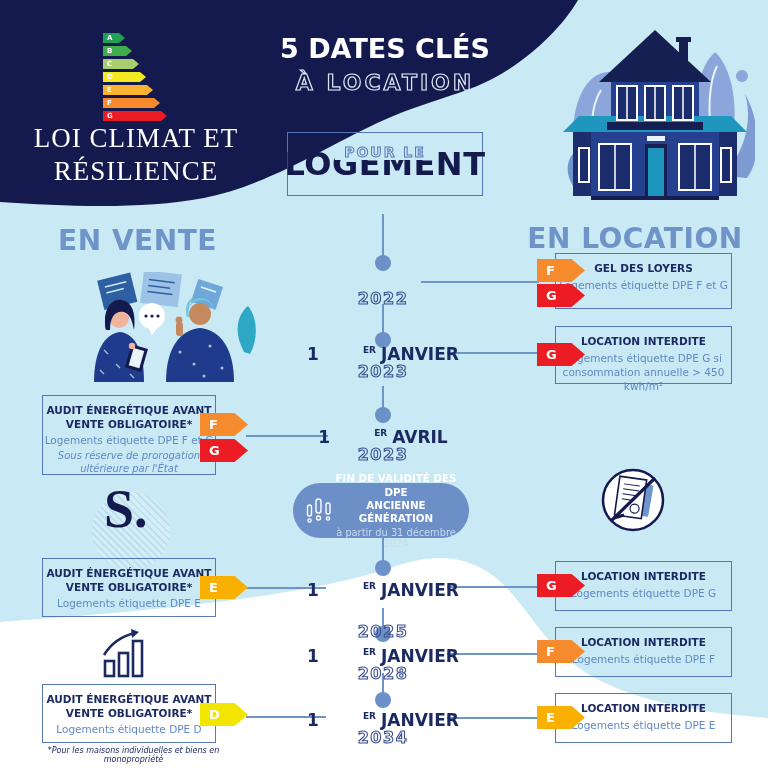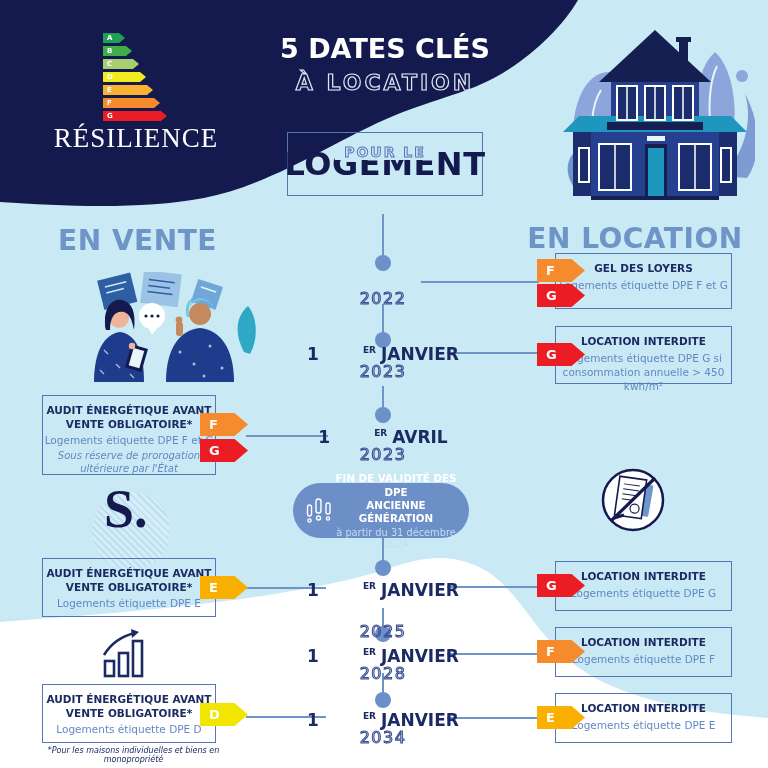--- a/index.html
+++ b/index.html
@@ -15,21 +15,21 @@
   .kicker span{display:inline-block;background:#C9E9F4;padding:0 9px;font-size:14px;font-weight:bold;letter-spacing:2px;color:transparent;-webkit-text-stroke:1px #5577B8;}
   .topic-box{left:287px;top:132px;width:196px;height:64px;border:1.5px solid #5577B8;z-index:2;display:flex;align-items:center;justify-content:center;}
   .topic-box span{color:#141A4E;font-size:32px;font-weight:bold;letter-spacing:.5px;}
   
   .vline{left:382px;width:2px;background:#6E94C8;z-index:1;}
   .dot{left:375px;width:16px;height:16px;border-radius:50%;background:#6C90C8;z-index:2;}
   .hline{height:1.6px;background:#6E94C8;z-index:1;}
   .tl-date{left:293px;width:180px;text-align:center;color:#1B2A63;font-size:17px;font-weight:bold;z-index:2;}
   .tl-date sup{font-size:9px;padding-left:44px;}
   .tl-date .mo{margin-left:5px;}
-  .tl-year{left:293px;width:180px;text-align:center;font-size:16px;font-weight:normal;letter-spacing:1.5px;color:transparent;-webkit-text-stroke:1.1px #3c4f8f;z-index:2;}
+  .tl-year{left:293px;width:180px;text-align:center;font-size:16px;font-weight:bold;letter-spacing:1.5px;color:transparent;-webkit-text-stroke:1.1px #3c4f8f;z-index:2;}
   
   .ibox{border:1.5px solid #5577B8;text-align:center;padding-top:8px;z-index:2;}
   .ibox .t{color:#1B2A63;font-size:10.5px;font-weight:bold;line-height:1.3;}
   .ibox .d{color:#6189C5;font-size:10.5px;line-height:1.35;margin-top:2px;}
   .ibox .n{color:#6189C5;font-size:10px;font-style:italic;line-height:1.3;margin-top:2px;}
   .vbox{left:42px;width:174px;}
   .lbox{left:555px;width:177px;}
   .tag{width:48px;height:23px;clip-path:polygon(0 0,72% 0,100% 50%,72% 100%,0 100%);color:#FFFFFF;font-size:13px;font-weight:bold;display:flex;align-items:center;padding-left:9px;z-index:3;}
   
   .pill{left:293px;top:483px;width:176px;height:55px;background:#6C8FC8;border-radius:28px;display:flex;align-items:center;padding:0 10px 0 12px;z-index:2;}
@@ -57,20 +57,21 @@
     <div class="energy-bar" style="width: 22px; background-color: rgb(31, 160, 85);"><span>A</span></div>
     <div class="energy-bar" style="width: 29px; background-color: rgb(63, 174, 73);"><span>B</span></div>
     <div class="energy-bar" style="width: 36px; background-color: rgb(168, 206, 111);"><span>C</span></div>
     <div class="energy-bar" style="width: 43px; background-color: rgb(243, 234, 31);"><span>D</span></div>
     <div class="energy-bar" style="width: 50px; background-color: rgb(249, 178, 50);"><span>E</span></div>
     <div class="energy-bar" style="width: 57px; background-color: rgb(246, 139, 46);"><span>F</span></div>
     <div class="energy-bar" style="width: 64px; background-color: rgb(235, 28, 36);"><span>G</span></div>
   </div>
 
   <div class="abs brand-title">
+    <div>LOI CLIMAT ET</div>
       <div>RÉSILIENCE</div>
   </div>
 
   <div class="abs main-title">5 DATES CLÉS</div>
   <div class="abs main-subtitle">À LOCATION</div>
 
   <svg class="abs" width="200" height="185" viewBox="0 0 200 185" style="left:555px;top:24px;">
     <path d="M40,150 C18,140 12,100 26,70 C36,48 58,40 70,58 C82,76 80,120 66,148 Z" fill="#8CA6DB"></path>
     <path d="M42,130 C34,108 36,82 46,66" stroke="#E8F4FA" stroke-width="2" fill="none"></path>
     <path d="M150,130 C136,88 140,46 160,28 C180,46 186,98 172,132 Z" fill="#8CA6DB"></path>

